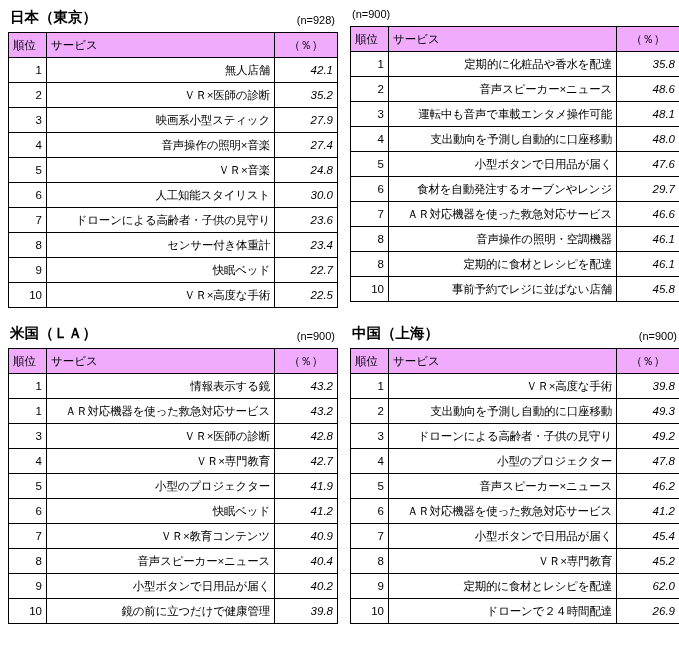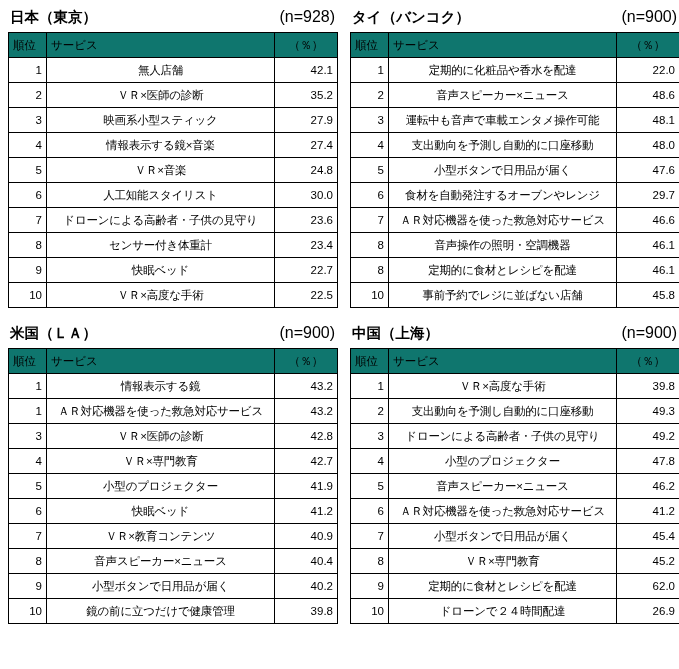--- a/index.html
+++ b/index.html
@@ -37,21 +37,21 @@
     justify-content: space-between;
     padding: 0 2px 5px 2px;
   }
   .panel-title {
     font-size: 14.5px;
     font-weight: bold;
     letter-spacing: 0px;
     white-space: nowrap;
   }
   .panel-n {
-    font-size: 16px;
+    font-size: 11px;
     font-weight: normal;
     padding-bottom: 1px;
     white-space: nowrap;
   }
   table.rank {
     border-collapse: collapse;
     table-layout: fixed;
     width: 329px;
     border: 1px solid #000000;
   }
@@ -60,34 +60,34 @@
     font-size: 11.5px;
     font-weight: normal;
     height: 24px;
     line-height: 24px;
     padding: 0 4px;
     box-sizing: border-box;
     overflow: hidden;
     white-space: nowrap;
   }
   table.rank thead th {
-    background: #0f766e;
+    background: #f0abfc;
     font-size: 11.5px;
   }
   col.c-rank { width: 38px; }
   col.c-svc  { width: 228px; }
   col.c-pct  { width: 63px; }
 
   .th-rank { text-align: left; }
   .th-svc  { text-align: left; margin-left: 32px; }
   .th-pct  { text-align: center; }
 
   td.rank-cell { text-align: right; padding-right: 7px; }
-  td.svc-cell  { text-align: center; padding-left: 5px; letter-spacing: -0.2px; }
-  td.pct-cell  { text-align: right; padding-right: 9px; }
+  td.svc-cell  { text-align: right; padding-left: 5px; letter-spacing: -0.2px; }
+  td.pct-cell  { text-align: right; padding-right: 9px; font-style: italic; }
 </style>
 </head>
 <body>
 
 <div class="page">
   <div class="grid">
 
     <div class="panel">
       <div class="panel-head">
         <div class="panel-title">日本（東京）</div>
@@ -117,21 +117,21 @@
             <td class="svc-cell">ＶＲ×医師の診断</td>
             <td class="pct-cell">35.2</td>
           </tr>
           <tr>
             <td class="rank-cell">3</td>
             <td class="svc-cell">映画系小型スティック</td>
             <td class="pct-cell">27.9</td>
           </tr>
           <tr>
             <td class="rank-cell">4</td>
-            <td class="svc-cell">情報表示する鏡×音楽</td>
+            <td class="svc-cell">音声操作の照明×音楽</td>
             <td class="pct-cell">27.4</td>
           </tr>
           <tr>
             <td class="rank-cell">5</td>
             <td class="svc-cell">ＶＲ×音楽</td>
             <td class="pct-cell">24.8</td>
           </tr>
           <tr>
             <td class="rank-cell">6</td>
             <td class="svc-cell">人工知能スタイリスト</td>
@@ -156,41 +156,40 @@
             <td class="rank-cell">10</td>
             <td class="svc-cell">ＶＲ×高度な手術</td>
             <td class="pct-cell">22.5</td>
           </tr>
         </tbody>
       </table>
     </div>
 
     <div class="panel">
       <div class="panel-head">
-        <div class="panel-title">タイ（バンコク）</div>
         <div class="panel-n">(n=900)</div>
       </div>
       <table class="rank">
         <colgroup>
             <col class="c-rank">
             <col class="c-svc">
             <col class="c-pct">
           </colgroup>
         <thead>
           <tr>
             <th class="th-rank">順位</th>
             <th class="th-svc">サービス</th>
             <th class="th-pct">（％）</th>
           </tr>
         </thead>
         <tbody>
           <tr>
             <td class="rank-cell">1</td>
             <td class="svc-cell">定期的に化粧品や香水を配達</td>
-            <td class="pct-cell">22.0</td>
+            <td class="pct-cell">35.8</td>
           </tr>
           <tr>
             <td class="rank-cell">2</td>
             <td class="svc-cell">音声スピーカー×ニュース</td>
             <td class="pct-cell">48.6</td>
           </tr>
           <tr>
             <td class="rank-cell">3</td>
             <td class="svc-cell">運転中も音声で車載エンタメ操作可能</td>
             <td class="pct-cell">48.1</td>

